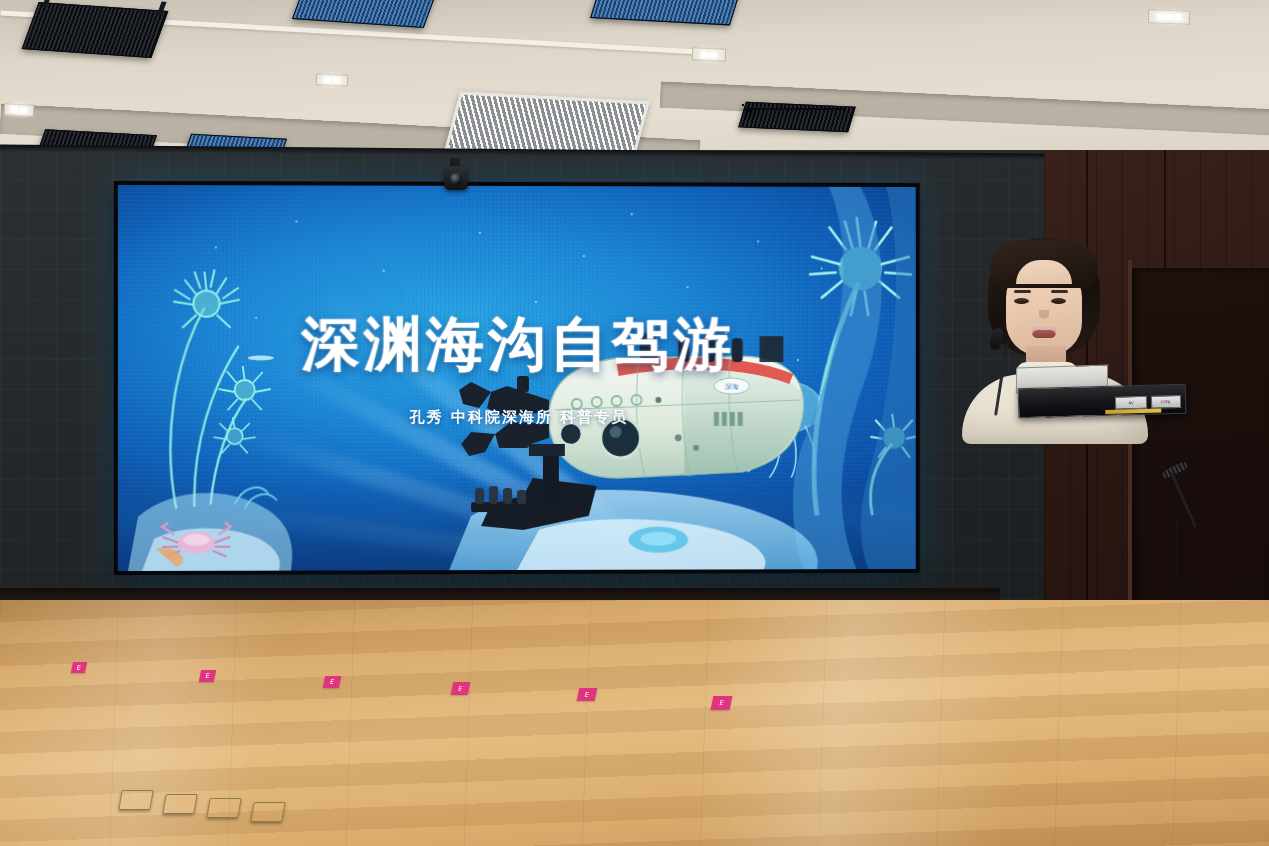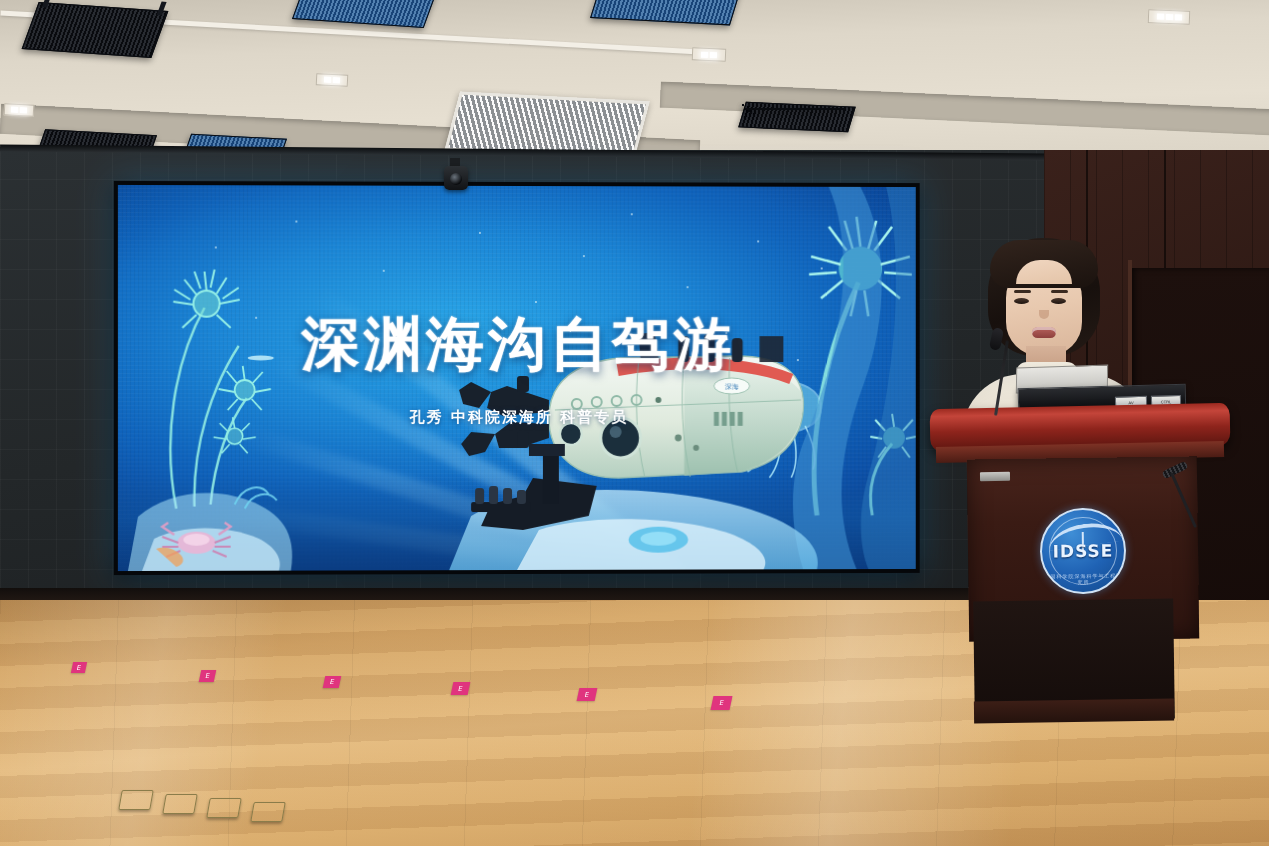--- a/index.html
+++ b/index.html
@@ -671,29 +671,14 @@
     <div class="lbl" style="left:132px;width:30px;">CTRL</div>
     <div class="strip"></div>
   </div>
 
   <div class="mic-head"></div>
   <div class="mic-stem"></div>
   <div class="mic2-head"></div>
   <div class="mic2-stem"></div>
   <div class="cable" style="left:1176px;top:520px;width:34px;height:70px;"></div>
 
-  <div class="podium">
-    <div class="podium-top"></div>
-    <div class="podium-lip"></div>
-    <div class="podium-body"></div>
-    <div class="podium-tag"></div>
-    <div class="podium-logo">
-      <span class="ring"></span>
-      <span class="wave"></span>
-      <span class="mast"></span>
-      <span class="abbr">IDSSE</span>
-      <span class="cn">中国科学院深海科学与工程研究所</span>
-    </div>
-    <div class="podium-lower"></div>
-    <div class="podium-foot"></div>
-  </div>
 
 </div>
 
 </body></html>

